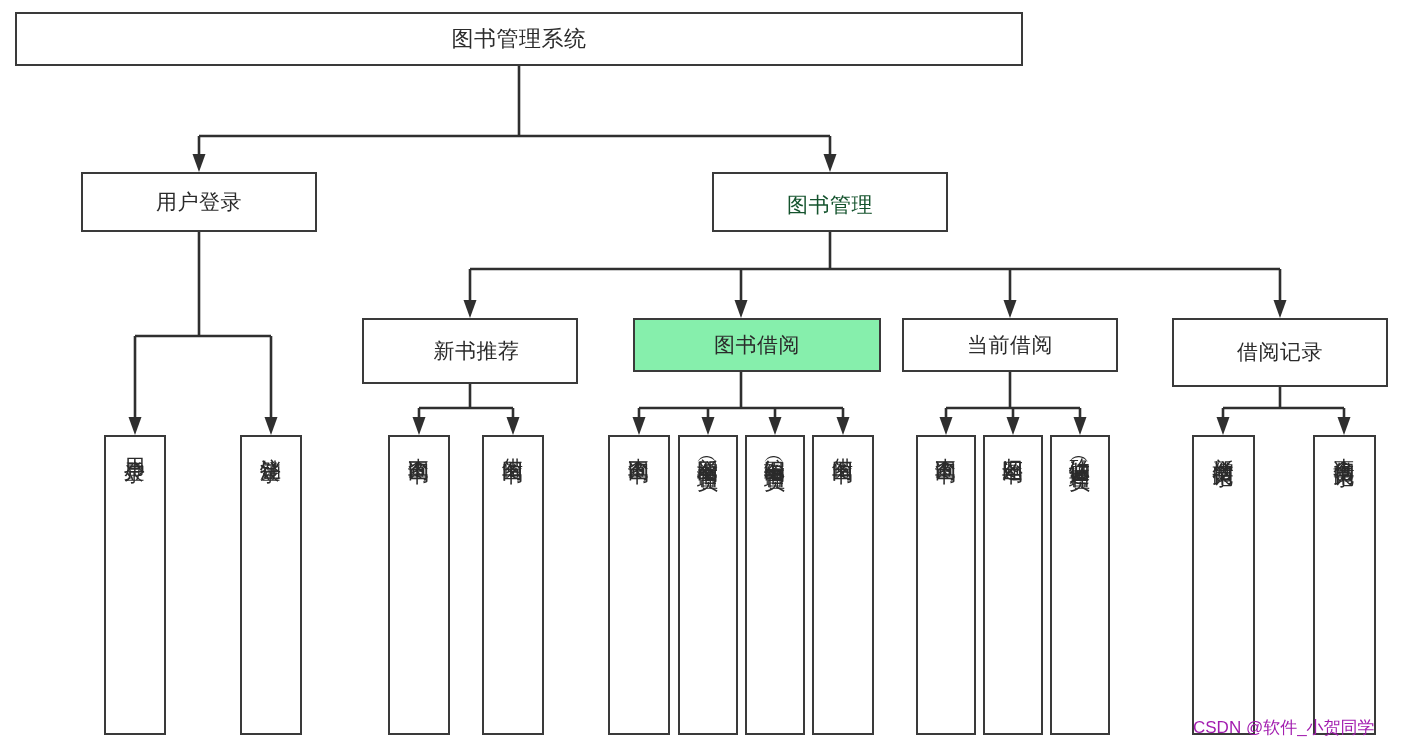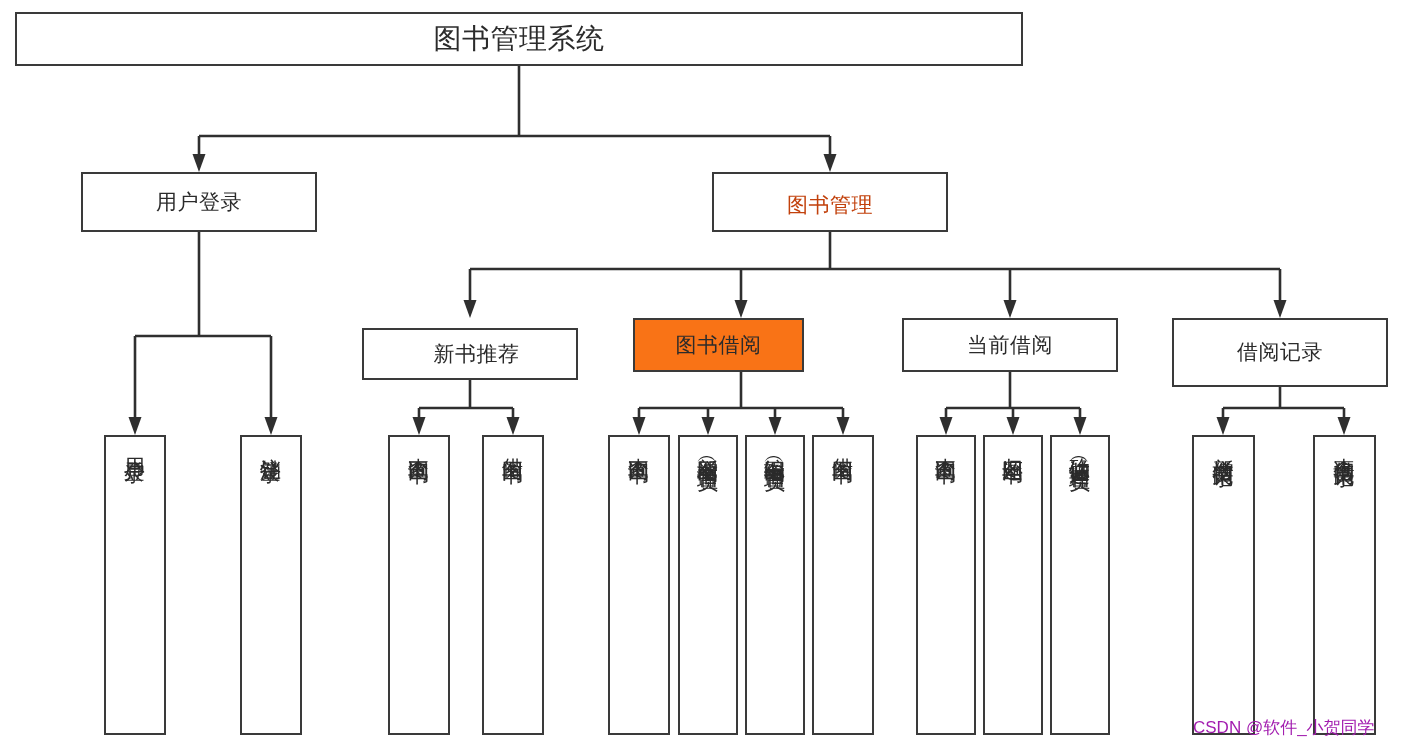--- a/index.html
+++ b/index.html
@@ -39,21 +39,21 @@
     color: #2b2b2b;
     text-align: center;
     line-height: 1.18;
     letter-spacing: 0.5px;
     white-space: nowrap;
   }
   .node.horizontal .label {
     font-size: 21px;
   }
   .node.root .label {
-    font-size: 28px;
+    font-size: 22px;
   }
   .node.vertical {
     align-items: flex-start;
     justify-content: center;
     padding-top: 4px;
   }
   .node.vertical .label {
     writing-mode: vertical-rl;
     text-orientation: upright;
     font-size: 21px;
@@ -127,26 +127,26 @@
       <polygon points="1337.5,417 1350.5,417 1344,435" fill="#2f2f2f"></polygon>
     </svg>
   <div id="boxes">
       <div class="node horizontal root" style="left: 15px; top: 12px; width: 1008px; height: 54px; border-color: rgb(58, 58, 58); background: rgb(255, 255, 255);">
         <span class="label" style="color: rgb(43, 43, 43);">图书管理系统</span>
       </div>
       <div class="node horizontal" style="left: 81px; top: 172px; width: 236px; height: 60px; border-color: rgb(58, 58, 58); background: rgb(255, 255, 255);">
         <span class="label" style="color: rgb(43, 43, 43);">用户登录</span>
       </div>
       <div class="node horizontal" style="left: 712px; top: 172px; width: 236px; height: 60px; border-color: rgb(58, 58, 58); background: rgb(255, 255, 255);">
-        <span class="label" style="color: #c2410c; margin-top: 7px;">图书管理</span>
+        <span class="label" style="color: #14532d; margin-top: 7px;">图书管理</span>
       </div>
-      <div class="node horizontal" style="left: 362px; top: 328px; width: 216px; height: 52px; border-color: rgb(58, 58, 58); background: rgb(255, 255, 255); padding-left: 13px;">
+      <div class="node horizontal" style="left: 362px; top: 318px; width: 216px; height: 66px; border-color: rgb(58, 58, 58); background: rgb(255, 255, 255); padding-left: 13px;">
         <span class="label" style="color: rgb(43, 43, 43);">新书推荐</span>
       </div>
-      <div class="node horizontal" style="left: 633px; top: 318px; width: 171px; height: 54px; border-color: rgb(58, 58, 58); background: #f97316;">
+      <div class="node horizontal" style="left: 633px; top: 318px; width: 248px; height: 54px; border-color: rgb(58, 58, 58); background: #86efac;">
         <span class="label" style="color: rgb(43, 43, 43);">图书借阅</span>
       </div>
       <div class="node horizontal" style="left: 902px; top: 318px; width: 216px; height: 54px; border-color: rgb(58, 58, 58); background: rgb(255, 255, 255); align-items: center;">
         <span class="label" style="color: rgb(43, 43, 43);">当前借阅</span>
       </div>
       <div class="node horizontal" style="left: 1172px; top: 318px; width: 216px; height: 69px; border-color: rgb(58, 58, 58); background: rgb(255, 255, 255);">
         <span class="label" style="color: rgb(43, 43, 43);">借阅记录</span>
       </div>
       <div class="node vertical" style="left: 104px; top: 435px; width: 62px; height: 300px; border-color: rgb(58, 58, 58); background: rgb(255, 255, 255);">
         <span class="label" style="color: rgb(43, 43, 43);">用户登录</span>

